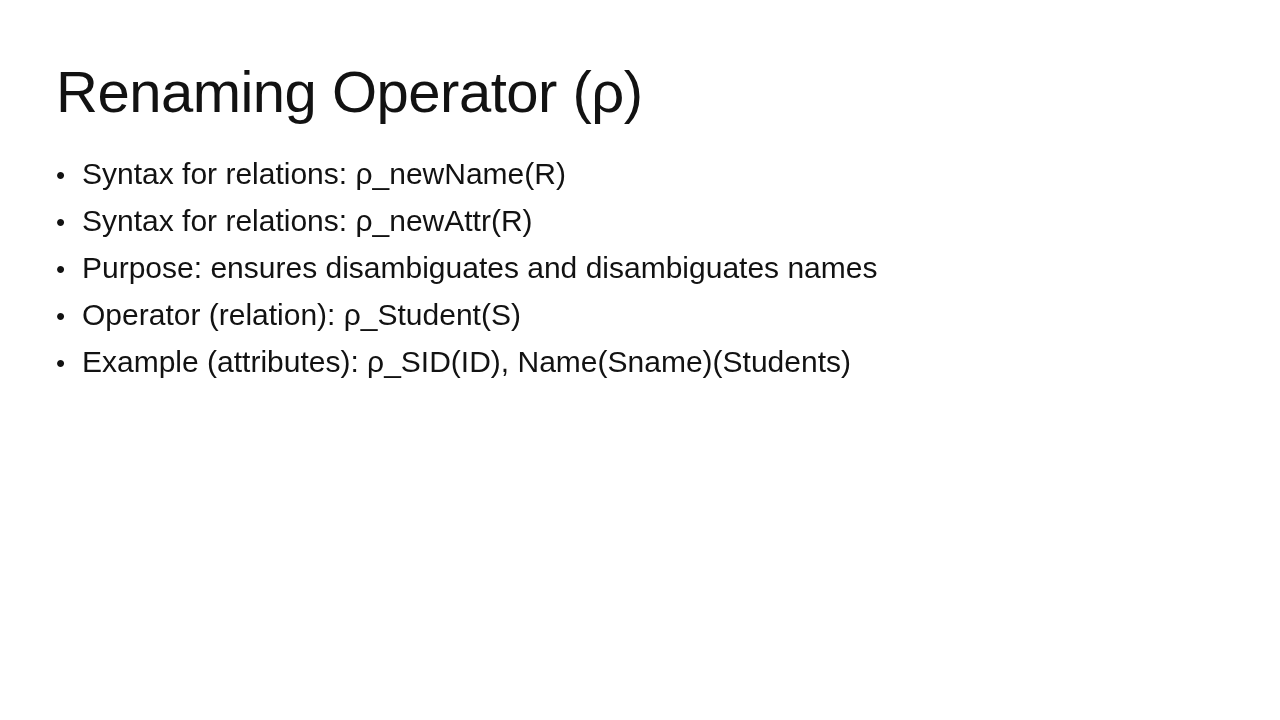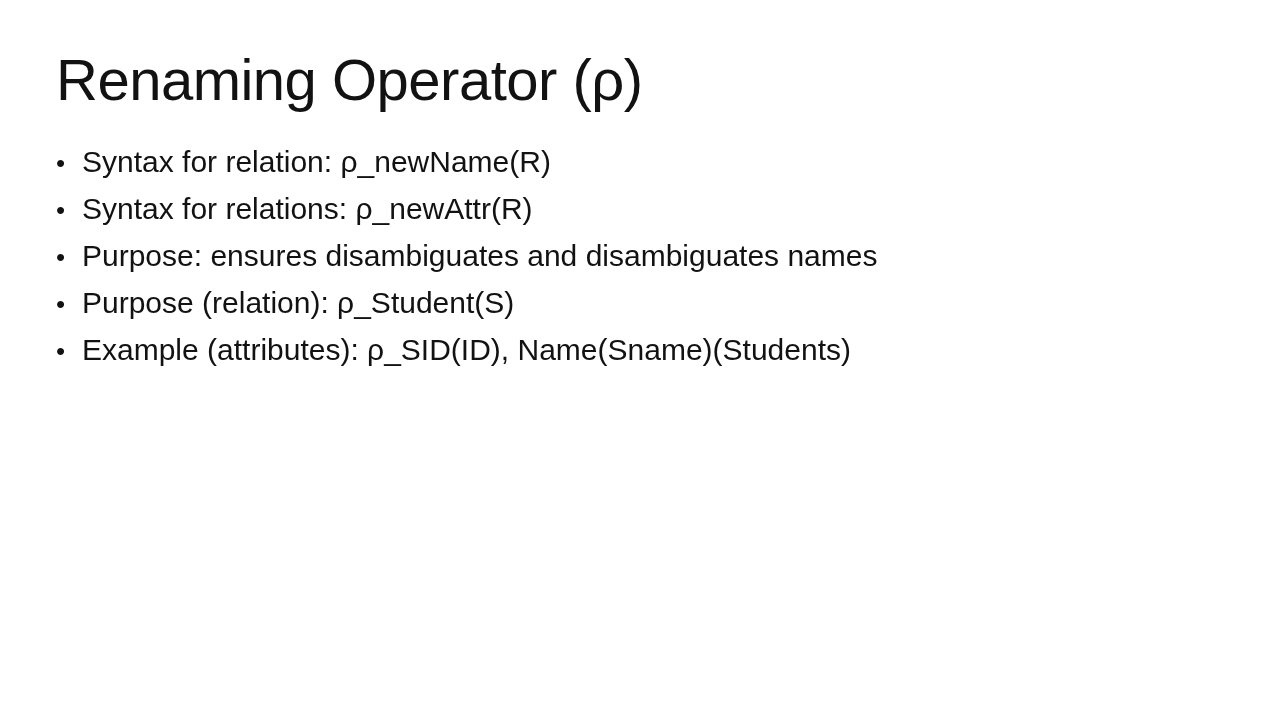--- a/index.html
+++ b/index.html
@@ -20,21 +20,21 @@
     height: 720px;
     box-sizing: border-box;
     padding: 44px 56px 0 56px;
   }
   .slide-title {
     font-size: 58px;
     line-height: 1.12;
     font-weight: 400;
     letter-spacing: -0.5px;
     color: #121212;
-    margin: 4px 0 26px 0;
+    margin: 16px 0 26px 0;
     white-space: nowrap;
   }
   .bullet-list {
     list-style: none;
     margin: 0;
     padding: 0;
   }
   .bullet-item {
     display: flex;
     align-items: baseline;
@@ -57,33 +57,33 @@
 </head>
 <body>
 
 <div class="slide">
 
   <h1 class="slide-title">Renaming Operator (ρ)</h1>
 
   <ul class="bullet-list">
     <li class="bullet-item">
       <span class="bullet-marker">•</span>
-      <span class="bullet-text">Syntax for relation: ρ_newName(R)</span>
+      <span class="bullet-text">Syntax for relations: ρ_newName(R)</span>
     </li>
     <li class="bullet-item">
       <span class="bullet-marker">•</span>
       <span class="bullet-text">Syntax for relations: ρ_newAttr(R)</span>
     </li>
     <li class="bullet-item">
       <span class="bullet-marker">•</span>
       <span class="bullet-text">Purpose: ensures disambiguates and disambiguates names</span>
     </li>
     <li class="bullet-item">
       <span class="bullet-marker">•</span>
-      <span class="bullet-text">Purpose (relation): ρ_Student(S)</span>
+      <span class="bullet-text">Operator (relation): ρ_Student(S)</span>
     </li>
     <li class="bullet-item">
       <span class="bullet-marker">•</span>
       <span class="bullet-text">Example (attributes): ρ_SID(ID), Name(Sname)(Students)</span>
     </li>
   </ul>
 
 </div>
 
 </body></html>

